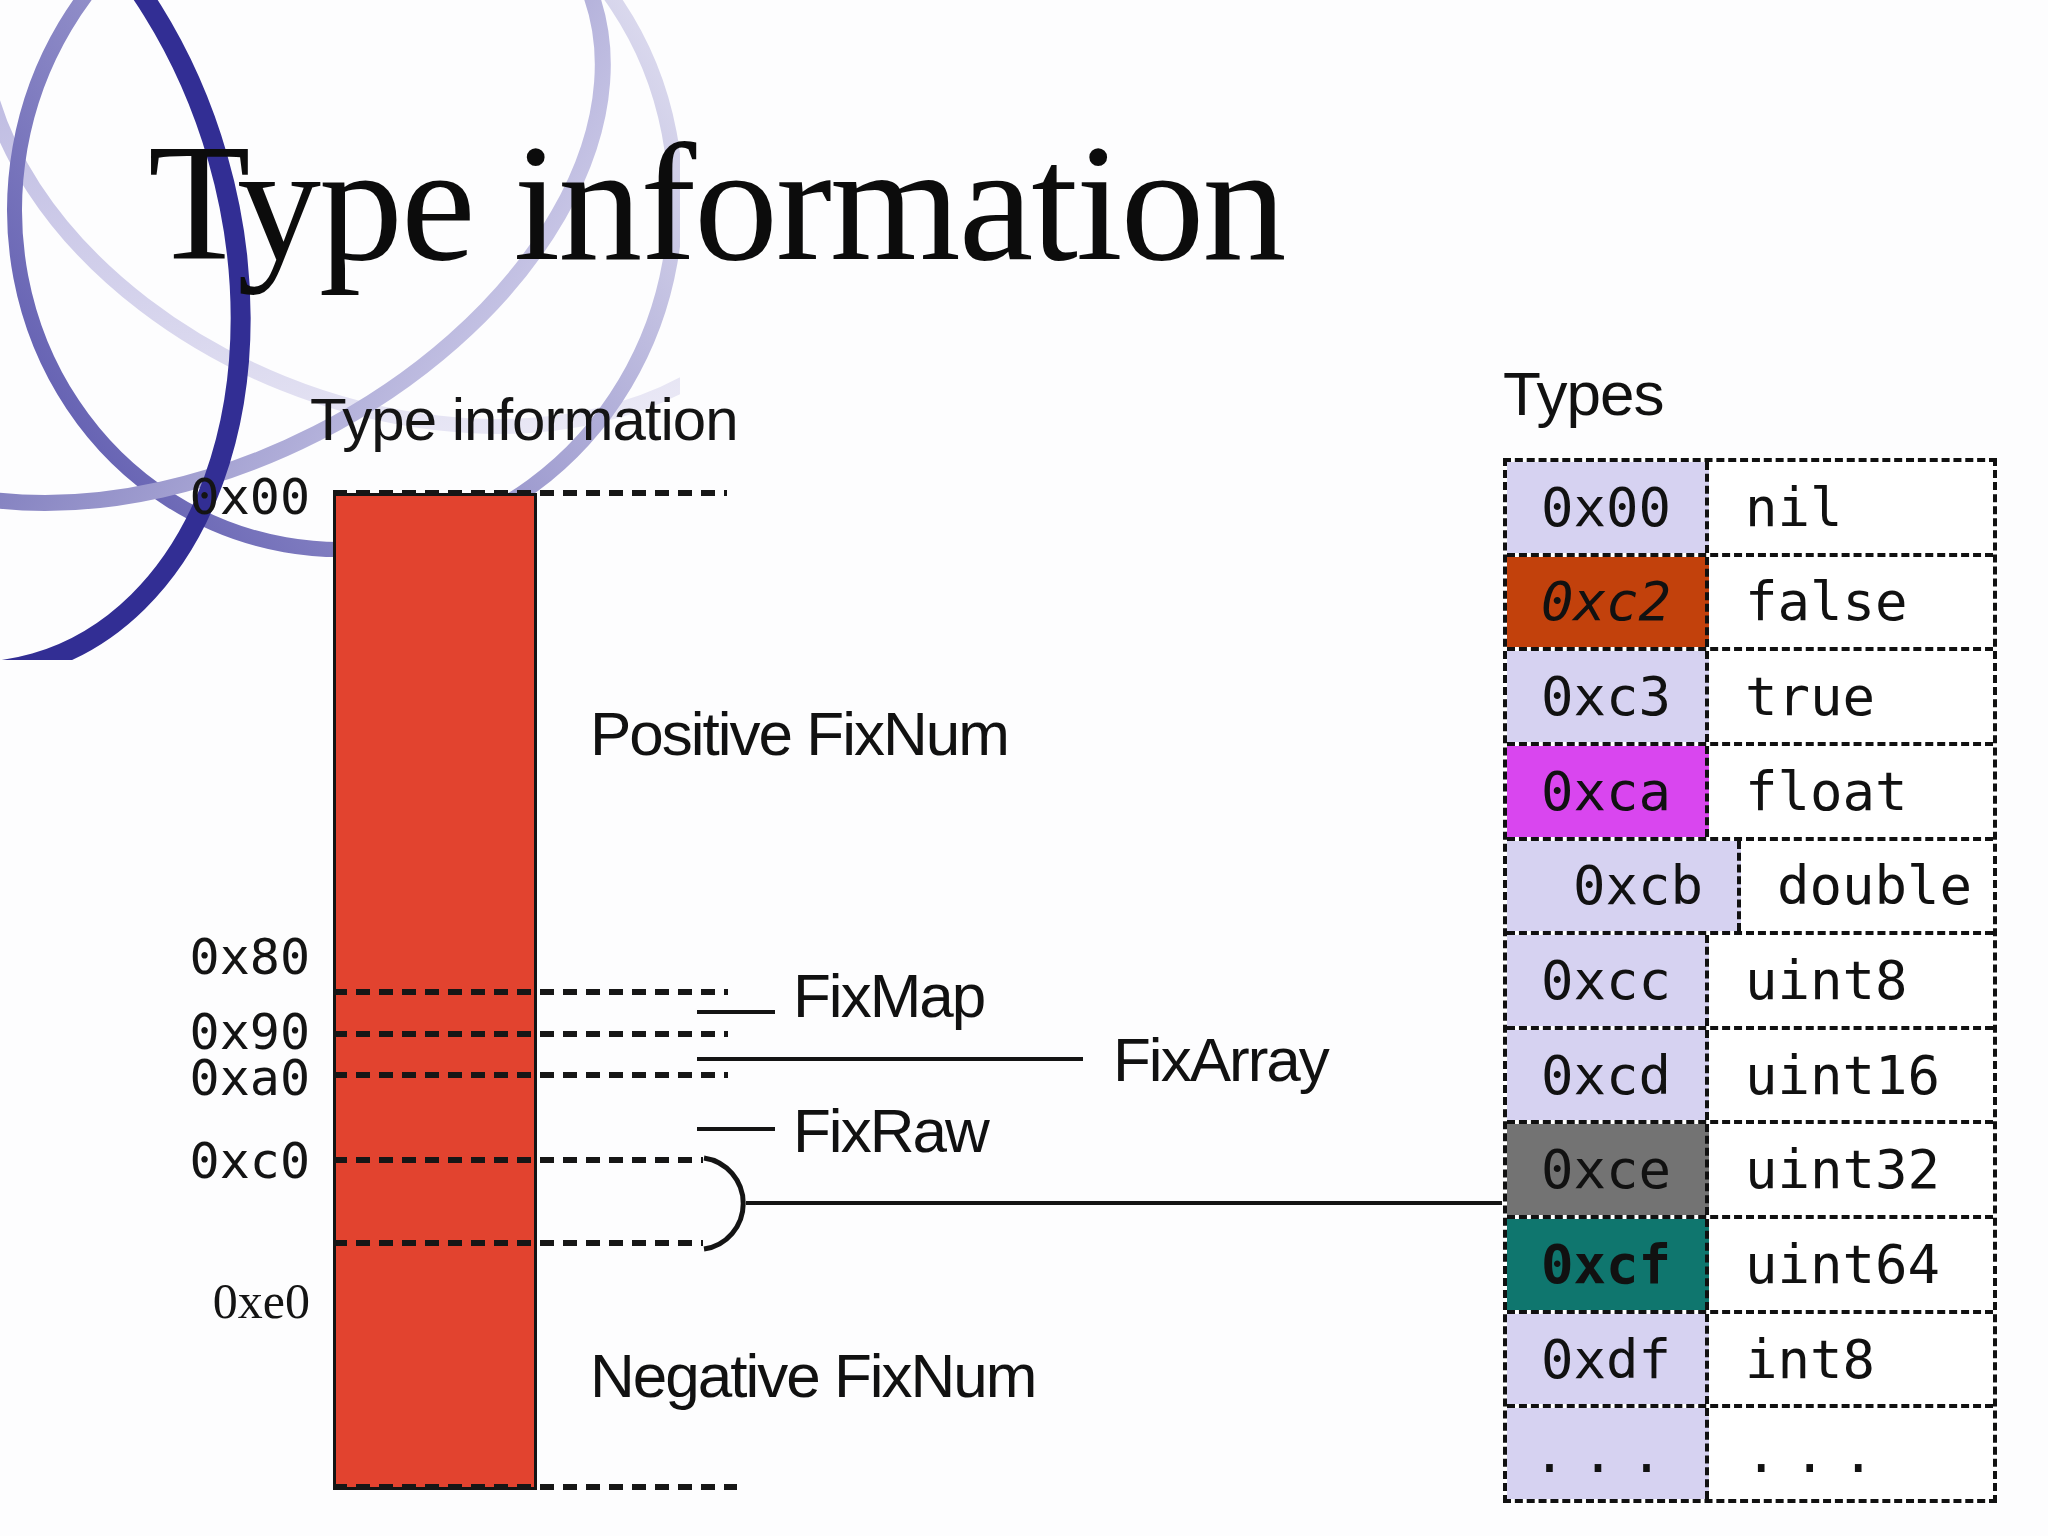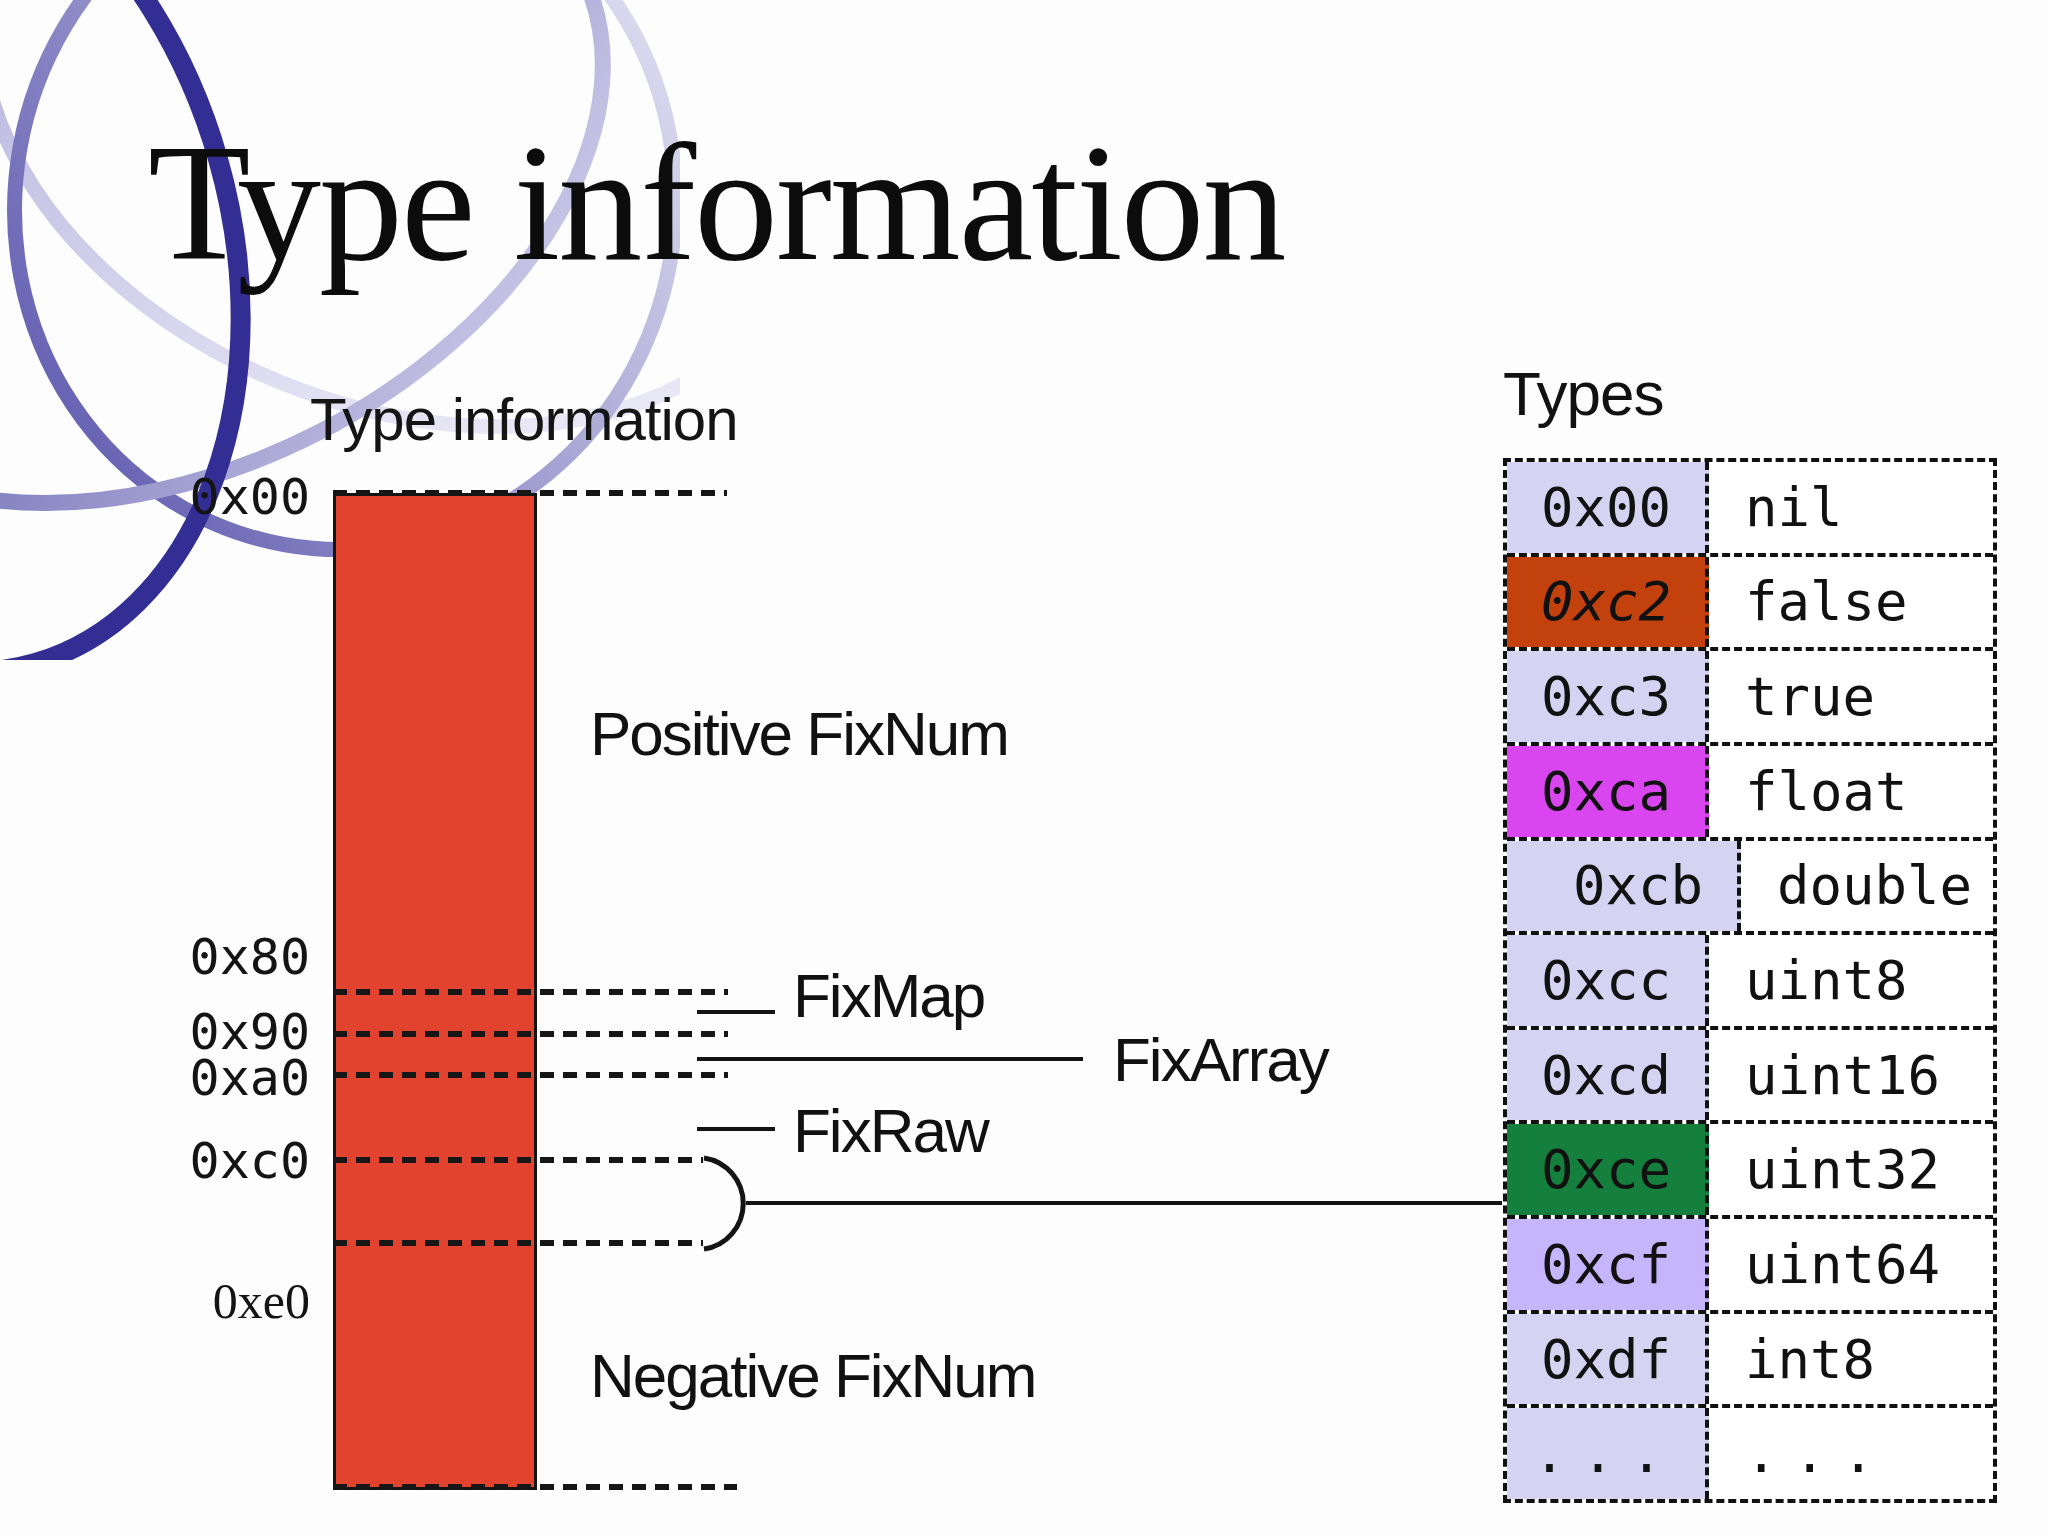--- a/index.html
+++ b/index.html
@@ -172,25 +172,25 @@
   </div>
   <div class="trow">
     <div class="code-cell" style="background: rgb(214, 210, 241);">0xcc</div>
     <div class="name-cell">uint8</div>
   </div>
   <div class="trow">
     <div class="code-cell" style="background: rgb(214, 210, 241);">0xcd</div>
     <div class="name-cell">uint16</div>
   </div>
   <div class="trow">
-    <div class="code-cell" style="background: #15803d;">0xce</div>
+    <div class="code-cell" style="background: #737373;">0xce</div>
     <div class="name-cell">uint32</div>
   </div>
   <div class="trow">
-    <div class="code-cell" style="background: #c4b5fd;">0xcf</div>
+    <div class="code-cell" style="background: #0f766e; font-weight: bold;">0xcf</div>
     <div class="name-cell">uint64</div>
   </div>
   <div class="trow">
     <div class="code-cell" style="background: rgb(214, 210, 241);">0xdf</div>
     <div class="name-cell">int8</div>
   </div>
   <div class="trow ellipsis">
     <div class="code-cell" style="background: rgb(214, 210, 241);">...</div>
     <div class="name-cell">...</div>
   </div>

